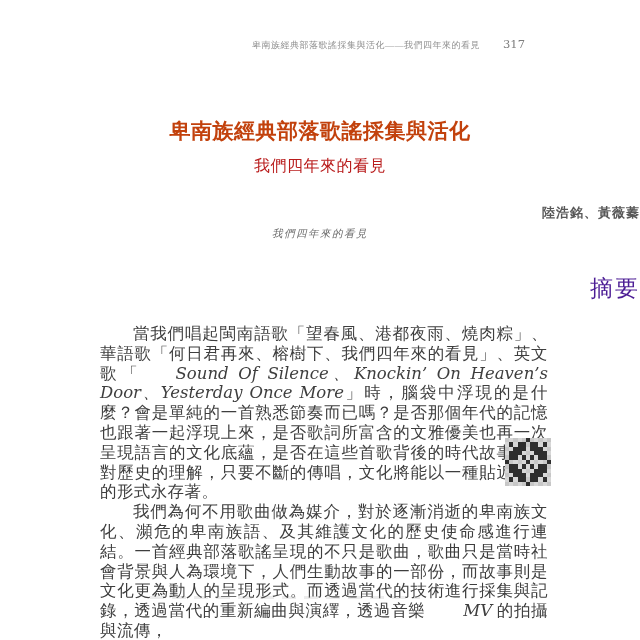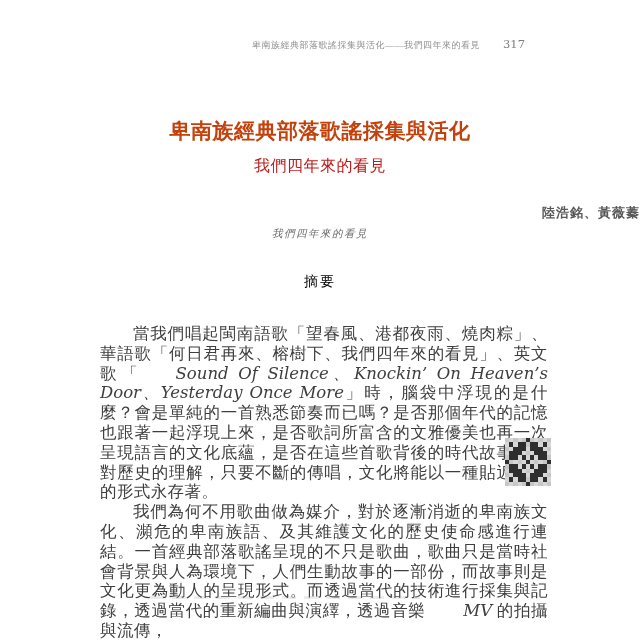--- a/index.html
+++ b/index.html
@@ -50,23 +50,23 @@
   .affiliation {
     position: absolute; top: 227px; left: 0; width: 100%;
     text-align: center;
     font-size: 10.5px; font-style: italic; color: #6a6a6a;
     letter-spacing: 1.5px;
   }
 
   
   .abstract-heading {
     position: absolute; top: 273px; left: 0; width: 100%;
-    text-align: center;
+    text-align: right;
     font-family: "Liberation Sans", sans-serif;
-    font-size: 14px; font-weight: 500; color: #000000;
+    font-size: 23px; font-weight: 500; color: #4c1d95;
     letter-spacing: 2px;
   }
   .abstract-body {
     position: absolute; top: 324px; left: 100px; width: 448px;
     color: #3e3e3e;
   }
   .abstract-body p {
     margin: 0;
     font-size: 16.5px; line-height: 19.8px;
     letter-spacing: 0.4px;

